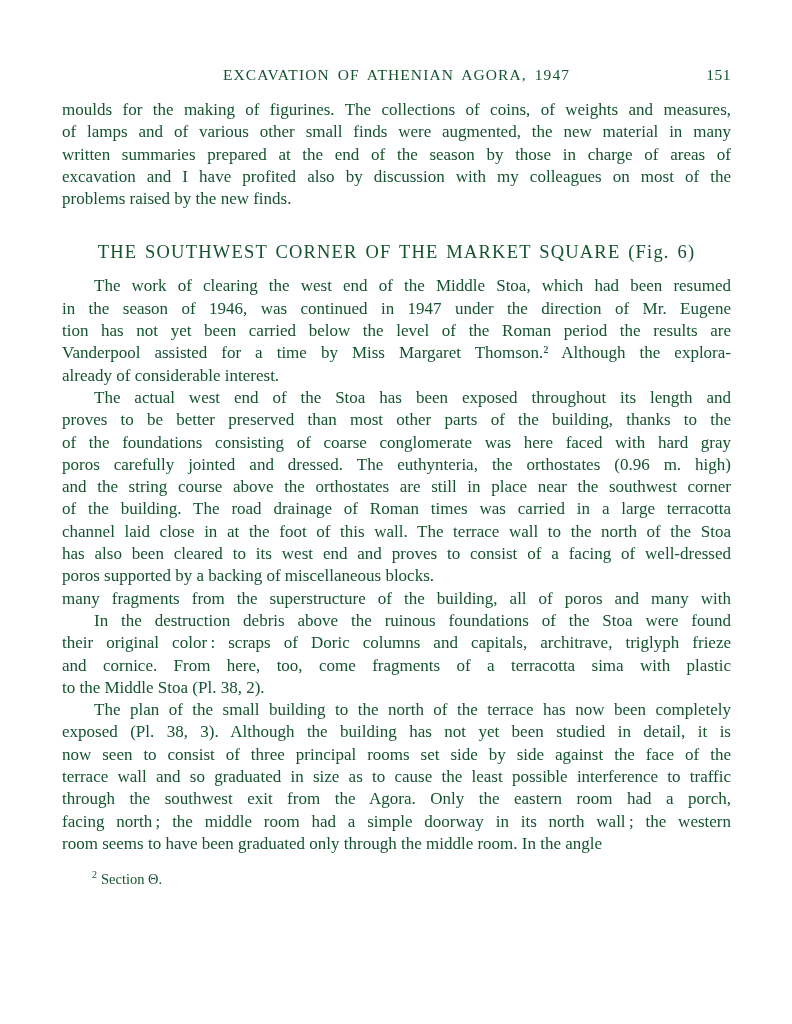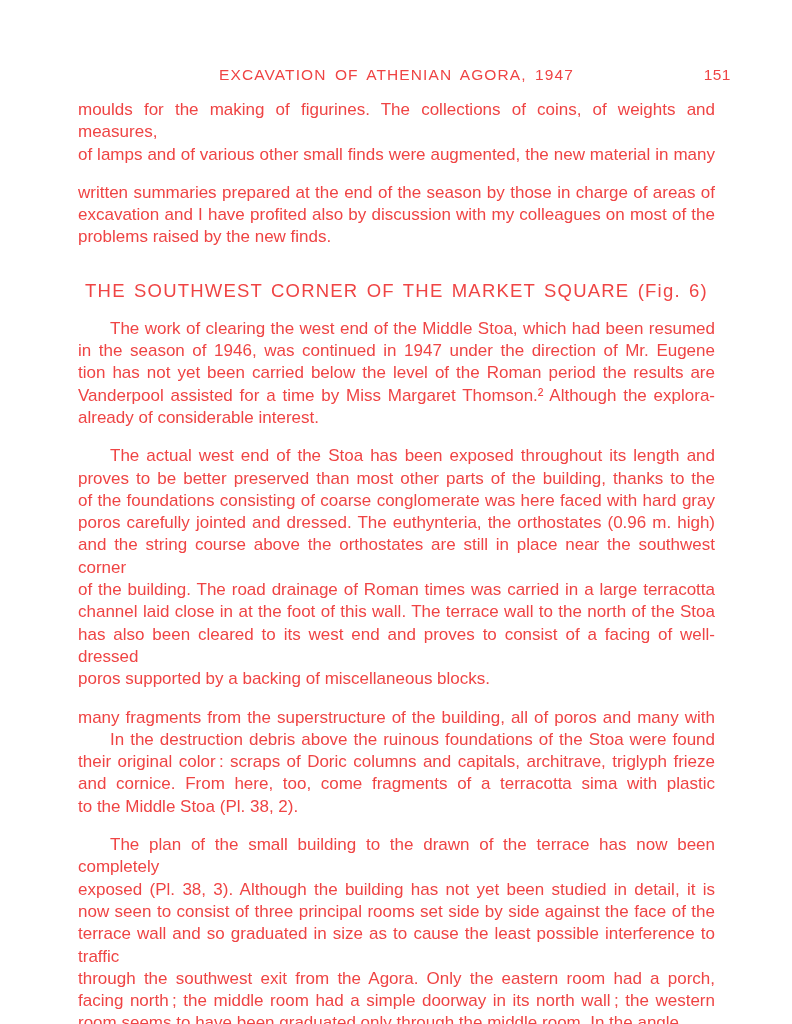--- a/index.html
+++ b/index.html
@@ -8,22 +8,22 @@
       padding: 0;
       background: #ffffff;
     }
     .page {
       position: relative;
       width: 792px;
       height: 1024px;
       box-sizing: border-box;
       padding: 67px 61px 16px 62px;
       background: #ffffff;
-      color: #ef4444;
-      font-family: Liberation Sans, sans-serif;
+      color: #14532d;
+      font-family: Liberation Serif, serif;
       overflow: hidden;
     }
     .running-head {
       position: relative;
       height: 16px;
       line-height: 16px;
       font-size: 15.5px;
       letter-spacing: 1.1px;
       word-spacing: 3px;
       text-align: center;
@@ -35,21 +35,21 @@
       top: 0;
       letter-spacing: 0.5px;
       word-spacing: normal;
     }
     .article-body {
       margin-top: 16px;
       font-size: 17px;
       line-height: 22.3px;
     }
     .para {
-      margin: 16px;
+      margin: 0;
       padding: 0;
     }
     .line {
       display: block;
       text-align: justify;
       text-align-last: justify;
       text-justify: inter-word;
       white-space: normal;
     }
     .line.last {
@@ -121,21 +121,21 @@
         <span class="line last">poros supported by a backing of miscellaneous blocks.</span>
       </p>
       <p class="para">
         <span class="line">many fragments from the superstructure of the building, all of poros and many with</span>
         <span class="line first">In the destruction debris above the ruinous foundations of the Stoa were found</span>
         <span class="line">their original color : scraps of Doric columns and capitals, architrave, triglyph frieze</span>
         <span class="line">and cornice. From here, too, come fragments of a terracotta sima with plastic</span>
         <span class="line last">to the Middle Stoa (Pl. 38, 2).</span>
       </p>
       <p class="para">
-        <span class="line first">The plan of the small building to the drawn of the terrace has now been completely</span>
+        <span class="line first">The plan of the small building to the north of the terrace has now been completely</span>
         <span class="line">exposed (Pl. 38, 3). Although the building has not yet been studied in detail, it is</span>
         <span class="line">now seen to consist of three principal rooms set side by side against the face of the</span>
         <span class="line">terrace wall and so graduated in size as to cause the least possible interference to traffic</span>
         <span class="line">through the southwest exit from the Agora. Only the eastern room had a porch,</span>
         <span class="line">facing north ; the middle room had a simple doorway in its north wall ; the western</span>
         <span class="line last">room seems to have been graduated only through the middle room. In the angle</span>
       </p>
     </div>
 
   <p class="footnote"><sup>2</sup><span>Section Θ.</span></p>

